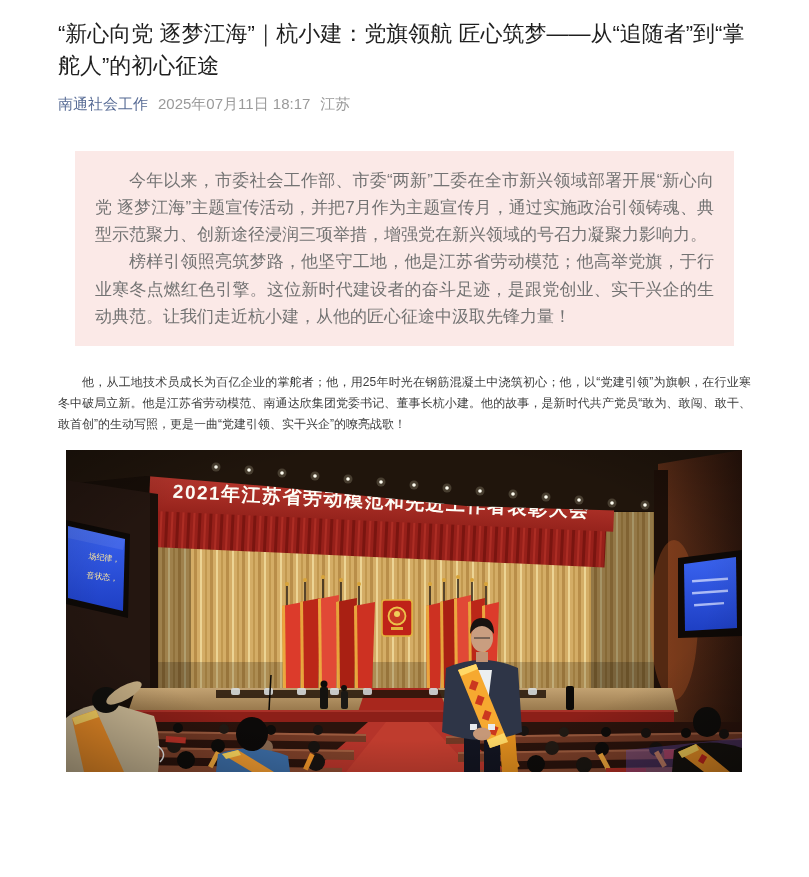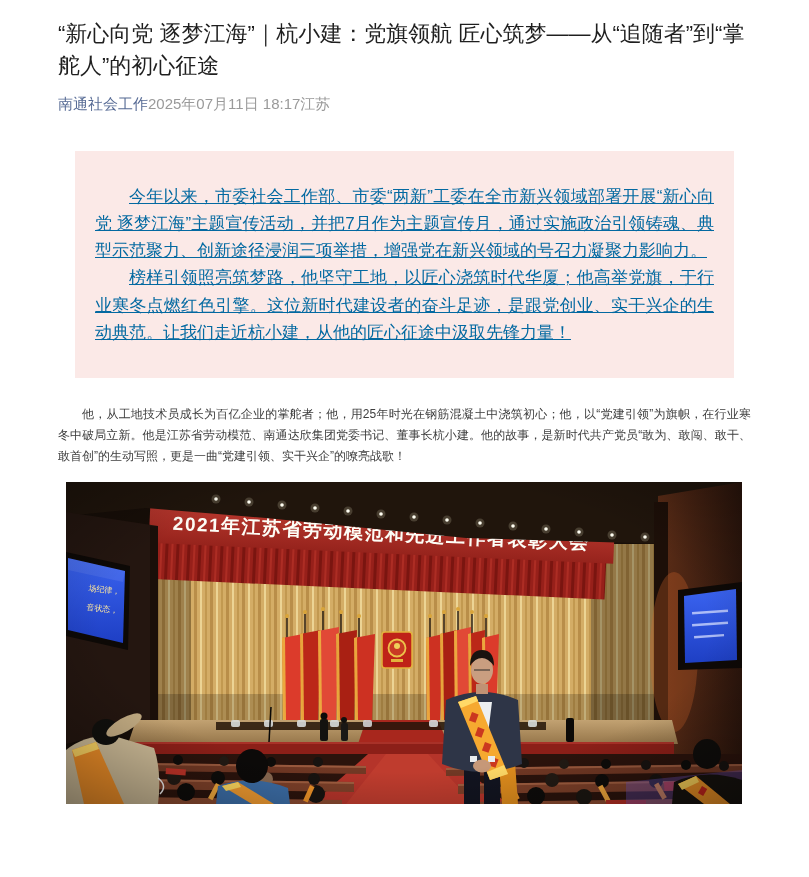--- a/index.html
+++ b/index.html
@@ -11,29 +11,29 @@
   }
   .article { padding: 0 58px; }
   .title {
     margin: 18px 0 13px;
     font-size: 22px; font-weight: 400; line-height: 1.45;
     color: #1f1f1f;
   }
   .byline {
     font-size: 15px; color: #9a9a9a;
     margin: 0 0 37px;
-    display: flex; align-items: center; 
+    display: flex; align-items: center; gap: 10px;
   }
   .account { color: #576b95; cursor: pointer; }
   .highlight-box {
     margin: 0 17px;
     background: #fbe9e7;
-    padding: 32px 20px;
-    color: #0369a1;
-    font-size: 17px; line-height: 1.6; text-decoration: underline;
+    padding: 16px 20px;
+    color: #737373;
+    font-size: 17px; line-height: 1.6;
   }
   .highlight-box p { margin: 0; text-indent: 2em; text-align: justify; }
   .body-par {
     margin: 26px 0 0;
     font-size: 12px; line-height: 1.75; color: #3d3d3d;
     text-indent: 2em; text-align: justify;
   }
   figure.photo {
     margin: 15px 0 0 8px;
     width: 676px; height: 322px;
@@ -49,21 +49,21 @@
   <h1 class="title">“新心向党 逐梦江海”｜杭小建：党旗领航 匠心筑梦——从“追随者”到“掌舵人”的初心征途</h1>
 
   <div class="byline">
     <span class="account">南通社会工作</span>
     <span class="date">2025年07月11日 18:17</span>
     <span class="location">江苏</span>
   </div>
 
   <div class="highlight-box">
     <p>今年以来，市委社会工作部、市委“两新”工委在全市新兴领域部署开展“新心向党 逐梦江海”主题宣传活动，并把7月作为主题宣传月，通过实施政治引领铸魂、典型示范聚力、创新途径浸润三项举措，增强党在新兴领域的号召力凝聚力影响力。</p>
-    <p>榜样引领照亮筑梦路，他坚守工地，以匠心浇筑时代华厦；他高举党旗，于行业寒冬点燃红色引擎。这位新时代建设者的奋斗足迹，是跟党创业、实干兴企的生动典范。让我们走近杭小建，从他的匠心征途中汲取先锋力量！</p>
+    <p>榜样引领照亮筑梦路，他坚守工地，他是江苏省劳动模范；他高举党旗，于行业寒冬点燃红色引擎。这位新时代建设者的奋斗足迹，是跟党创业、实干兴企的生动典范。让我们走近杭小建，从他的匠心征途中汲取先锋力量！</p>
   </div>
 
   <p class="body-par">他，从工地技术员成长为百亿企业的掌舵者；他，用25年时光在钢筋混凝土中浇筑初心；他，以“党建引领”为旗帜，在行业寒冬中破局立新。他是江苏省劳动模范、南通达欣集团党委书记、董事长杭小建。他的故事，是新时代共产党员“敢为、敢闯、敢干、敢首创”的生动写照，更是一曲“党建引领、实干兴企”的嘹亮战歌！</p>
 
   <figure class="photo">
     <svg width="676" height="322" viewBox="0 0 676 322">
       <defs>
         <pattern id="curt" width="16" height="20" patternUnits="userSpaceOnUse">
           <rect width="16" height="20" fill="#d4ad66"></rect>
           <rect x="0" width="3" height="20" fill="#b98e49"></rect>

